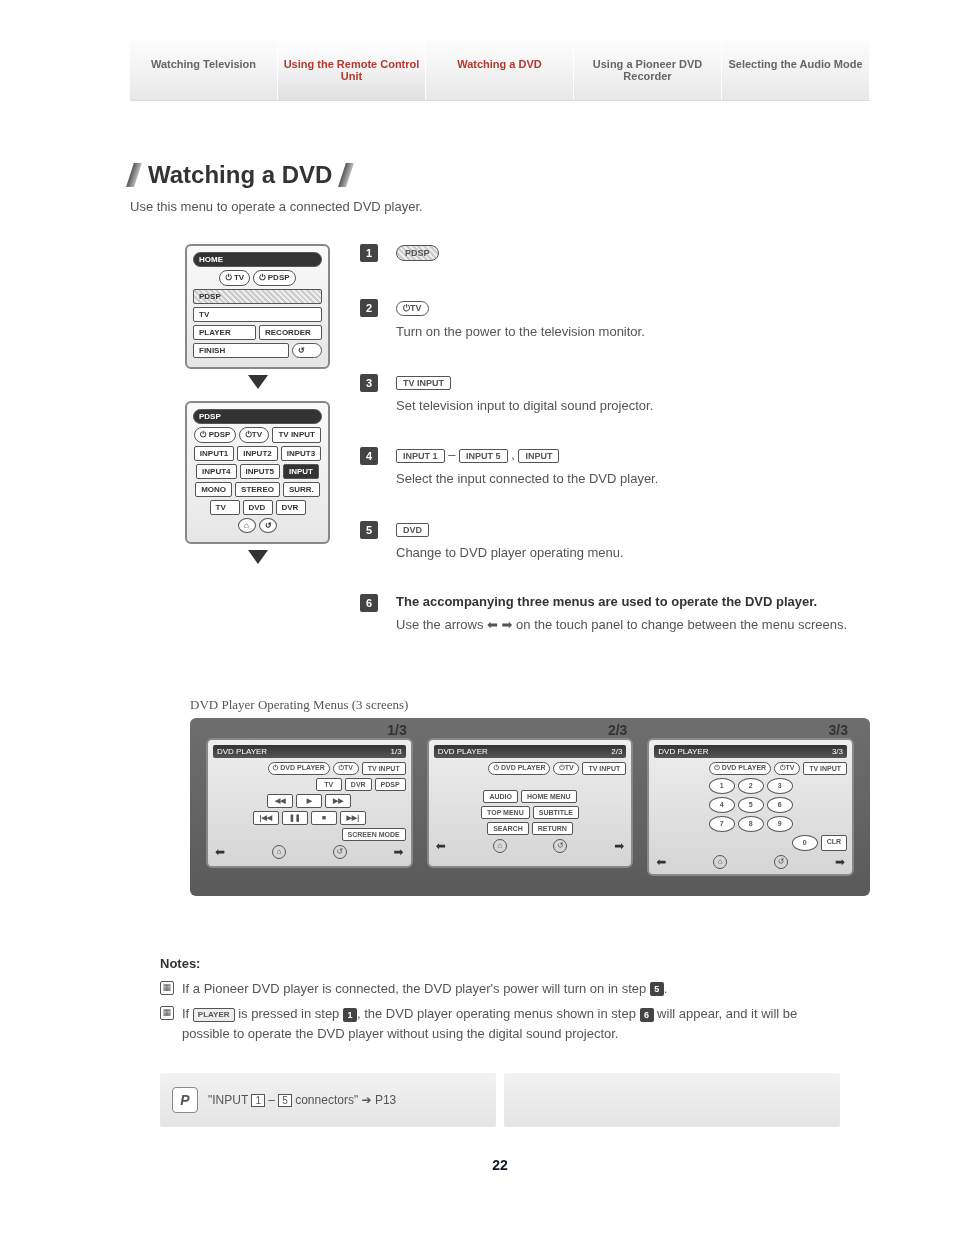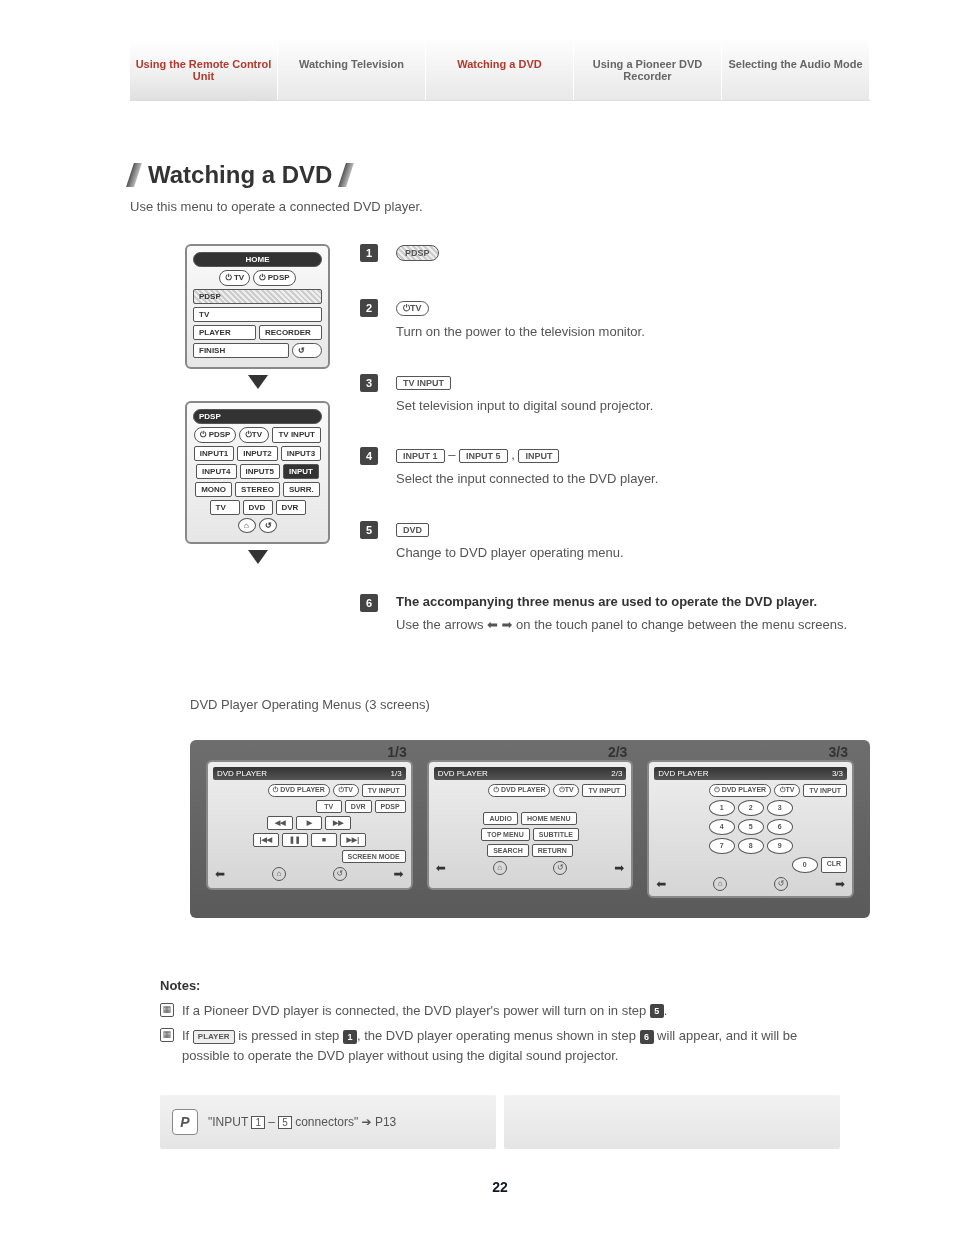--- a/index.html
+++ b/index.html
@@ -76,21 +76,21 @@
   .step-pill.rect { border-radius:2px; }
   .step-pill.hatched { background: repeating-linear-gradient(45deg,#ccc,#ccc 2px,#eee 2px,#eee 4px); padding:2px 8px; }
   .step-desc { line-height:1.5; }
   .step-title-strong { font-weight:bold; color:#333; margin-bottom:6px; }
   .inline-icon {
     display:inline-block; width:14px; height:14px; background:#444; color:#fff;
     font-size:9px; font-weight:bold; text-align:center; line-height:14px; border-radius:2px;
     vertical-align:middle;
   }
 
-  .screens-title { margin: 30px 0 28px 60px; }
+  .screens-title { margin: 30px 0 5px 60px; font-family: Liberation Serif, serif; }
   .screens-box {
     background: linear-gradient(#6e6e6e,#5a5a5a);
     border-radius: 6px; padding: 20px 16px;
     display:flex; gap:14px; 
     margin-left:60px;
   }
   .screen { flex:1; position:relative; }
   .screen-frac { position:absolute; top:-16px; right:6px; font-weight:bold; color:#333; font-size:14px; }
   .screen-inner {
     background: linear-gradient(#eee,#d5d5d5);
@@ -130,42 +130,42 @@
     display:flex; align-items:center; justify-content:center; font-weight:bold; font-size:14px; font-style:italic;
   }
   .boxnum { display:inline-block; border:1px solid #555; padding:0 3px; font-size:10px; background:#fff; vertical-align:baseline; }
 
   .page-num { text-align:center; font-weight:bold; margin-top:30px; font-size:14px; color:#0f172a; }
 </style>
 </head>
 <body>
 
 <div class="tabs">
+  <div class="tab">Watching Television</div>
   <div class="tab tab-first active">Using the Remote Control Unit</div>
-  <div class="tab">Watching Television</div>
   <div class="tab active">Watching a DVD</div>
   <div class="tab">Using a Pioneer DVD Recorder</div>
   <div class="tab">Selecting the Audio Mode</div>
 </div>
 
 <div class="content">
   <div class="page-title-wrap">
     <div class="title-bar"></div>
     <h1 class="page-title">Watching a DVD</h1>
     <div class="title-bar"></div>
   </div>
   <p class="intro">Use this menu to operate a connected DVD player.</p>
 
   <div class="body-grid">
 
     <div class="remote-col">
       <div style="padding-left:55px;">
       <div class="remote-panel">
         <div class="rp-row">
-              <span class="rp-btn dark" style="width:100%;text-align:center;">HOME</span>
+              <span class="rp-btn dark" style="width:100%;text-align:left;">HOME</span>
             </div>
         <div class="rp-row">
           <span class="rp-btn">⏻ TV</span>
           <span class="rp-btn">⏻ PDSP</span>
         </div>
         <div class="rp-row">
               <span class="rp-btn rect hatched" style="width:100%;">PDSP</span>
             </div>
         <div class="rp-row">
               <span class="rp-btn rect" style="width:100%;">TV</span>

